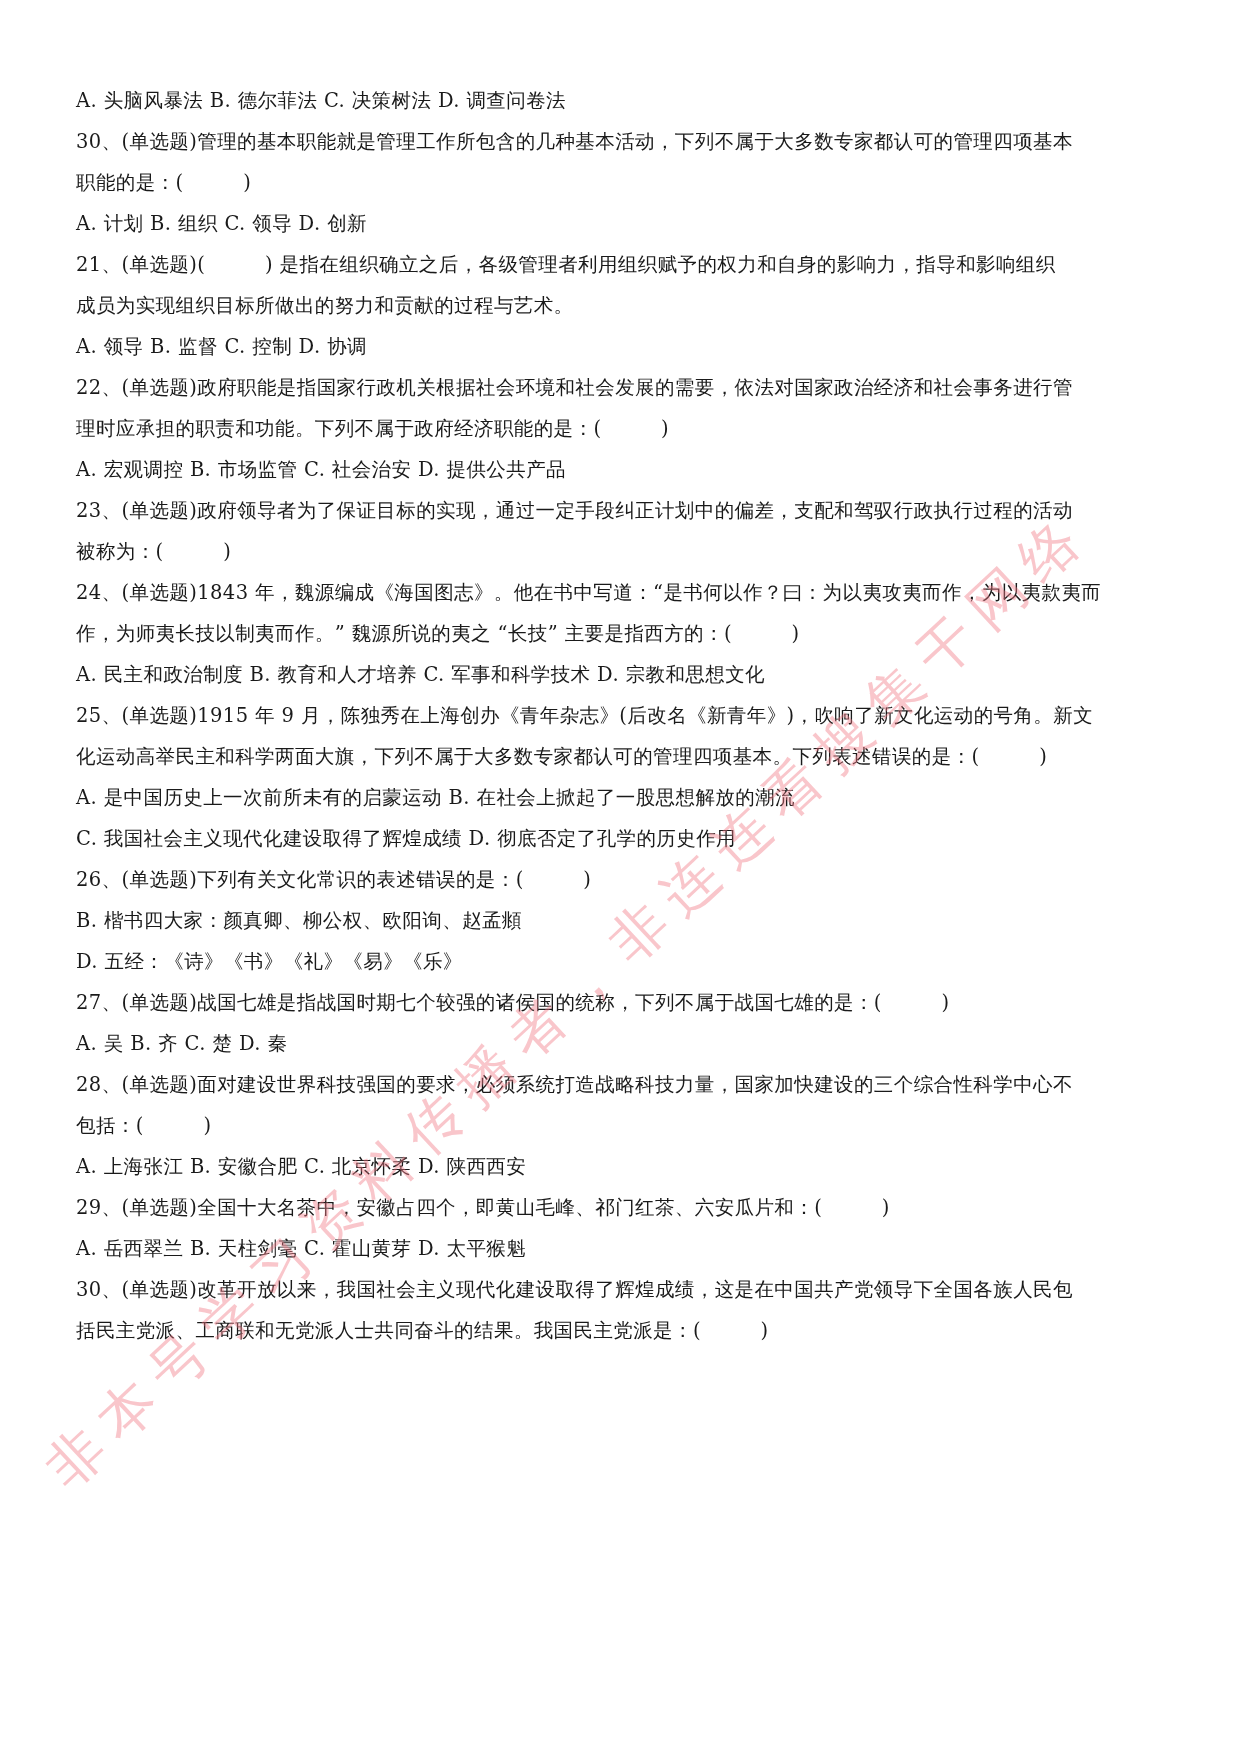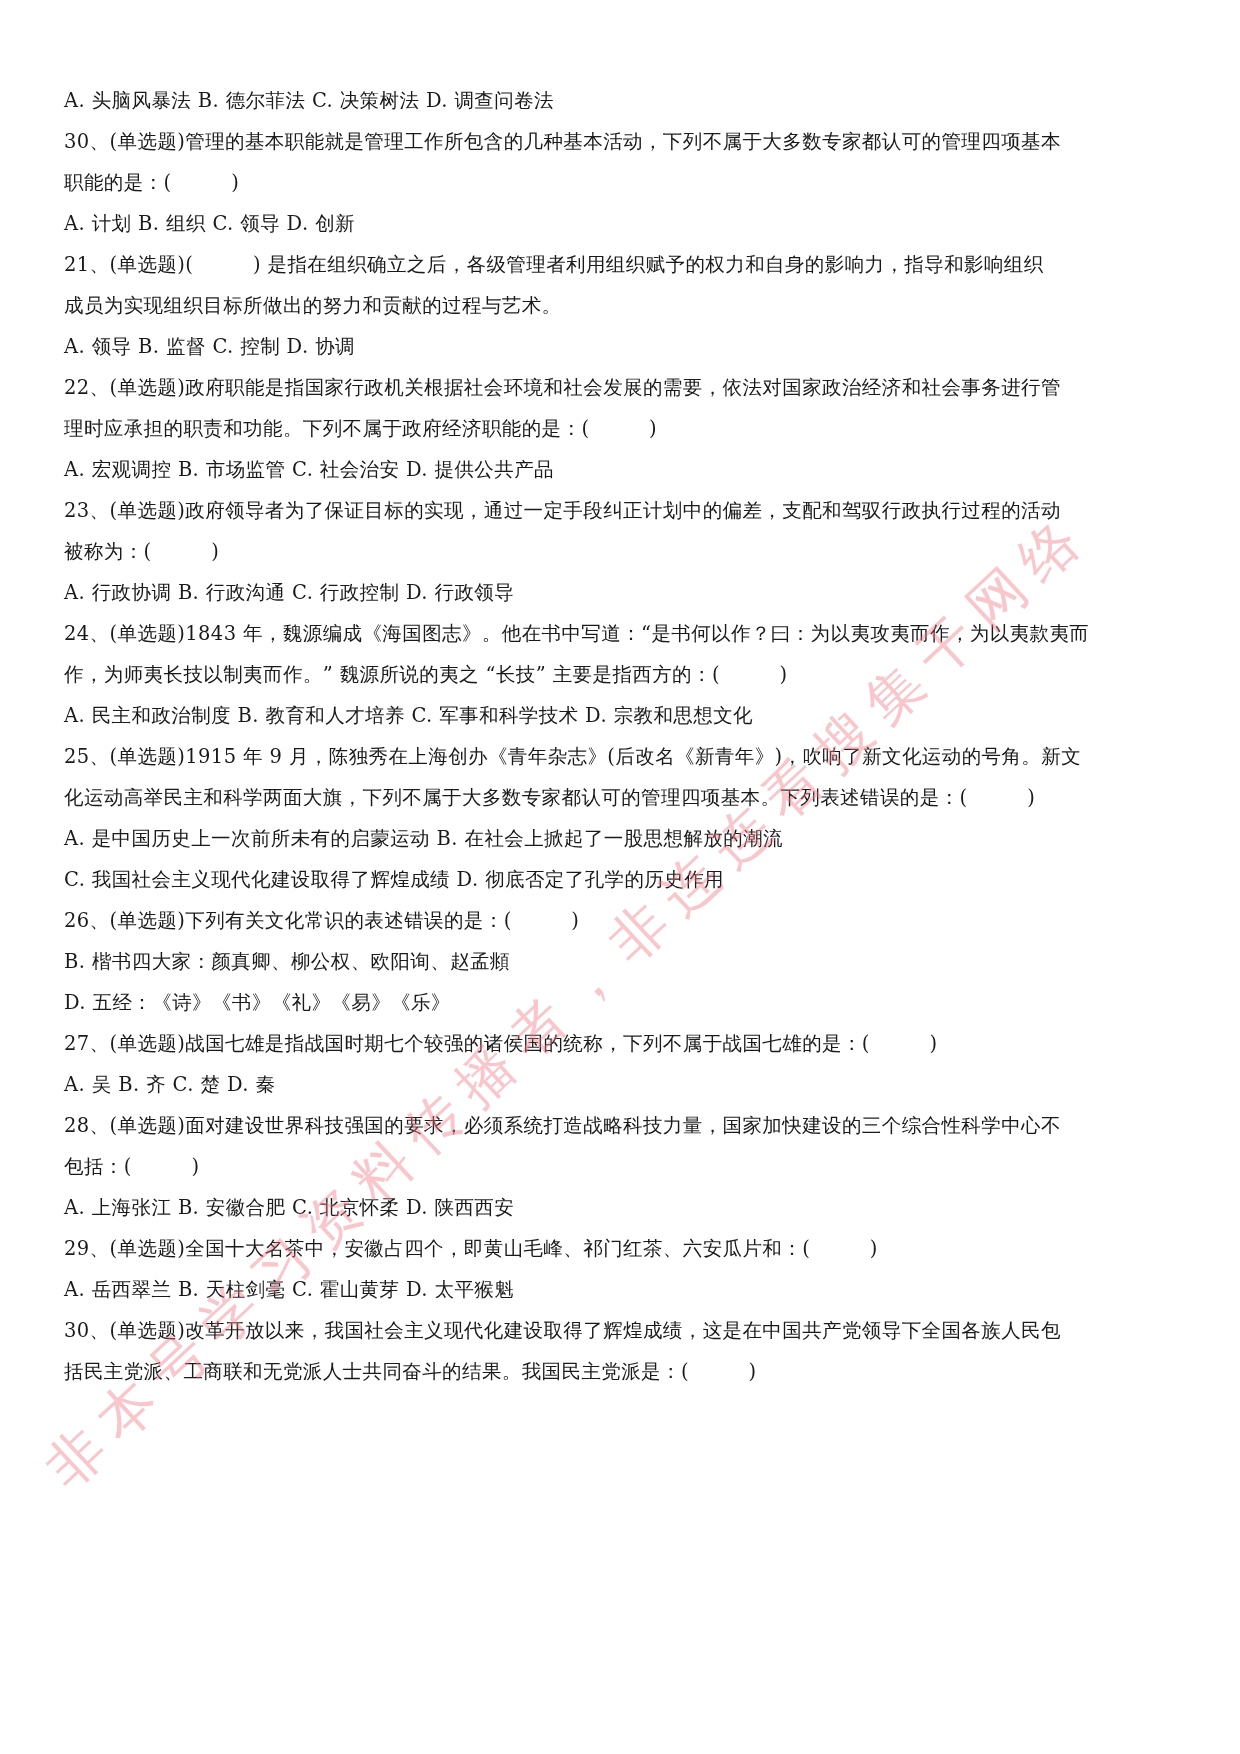--- a/index.html
+++ b/index.html
@@ -17,21 +17,21 @@
     }
     .page {
       position: absolute;
       left: 0;
       top: 0;
       width: 1240px;
       height: 1754px;
     }
     .content {
       position: absolute;
-      left: 64px;
+      left: 76px;
       top: 80px;
       width: 1100px;
     }
     .line {
       font-size: 19.5px;
       line-height: 41px;
       height: 41px;
       white-space: nowrap;
       letter-spacing: 0.4px;
     }
@@ -61,21 +61,20 @@
     <div class="line">职能的是：(　　　)</div>
     <div class="line">A. 计划 B. 组织 C. 领导 D. 创新</div>
     <div class="line">21、(单选题)(　　　) 是指在组织确立之后，各级管理者利用组织赋予的权力和自身的影响力，指导和影响组织</div>
     <div class="line">成员为实现组织目标所做出的努力和贡献的过程与艺术。</div>
     <div class="line">A. 领导 B. 监督 C. 控制 D. 协调</div>
     <div class="line">22、(单选题)政府职能是指国家行政机关根据社会环境和社会发展的需要，依法对国家政治经济和社会事务进行管</div>
     <div class="line">理时应承担的职责和功能。下列不属于政府经济职能的是：(　　　)</div>
     <div class="line">A. 宏观调控 B. 市场监管 C. 社会治安 D. 提供公共产品</div>
     <div class="line">23、(单选题)政府领导者为了保证目标的实现，通过一定手段纠正计划中的偏差，支配和驾驭行政执行过程的活动</div>
     <div class="line">被称为：(　　　)</div>
-    <div class="line">A. 行政协调 B. 行政沟通 C. 行政控制 D. 行政领导</div>
     <div class="line">24、(单选题)1843 年，魏源编成《海国图志》。他在书中写道：“是书何以作？曰：为以夷攻夷而作，为以夷款夷而</div>
     <div class="line">作，为师夷长技以制夷而作。” 魏源所说的夷之 “长技” 主要是指西方的：(　　　)</div>
     <div class="line">A. 民主和政治制度 B. 教育和人才培养 C. 军事和科学技术 D. 宗教和思想文化</div>
     <div class="line">25、(单选题)1915 年 9 月，陈独秀在上海创办《青年杂志》(后改名《新青年》)，吹响了新文化运动的号角。新文</div>
     <div class="line">化运动高举民主和科学两面大旗，下列不属于大多数专家都认可的管理四项基本。下列表述错误的是：(　　　)</div>
     <div class="line">A. 是中国历史上一次前所未有的启蒙运动 B. 在社会上掀起了一股思想解放的潮流</div>
     <div class="line">C. 我国社会主义现代化建设取得了辉煌成绩 D. 彻底否定了孔学的历史作用</div>
     <div class="line">26、(单选题)下列有关文化常识的表述错误的是：(　　　)</div>
     <div class="line">B. 楷书四大家：颜真卿、柳公权、欧阳询、赵孟頫</div>
     <div class="line">D. 五经：《诗》《书》《礼》《易》《乐》</div>

